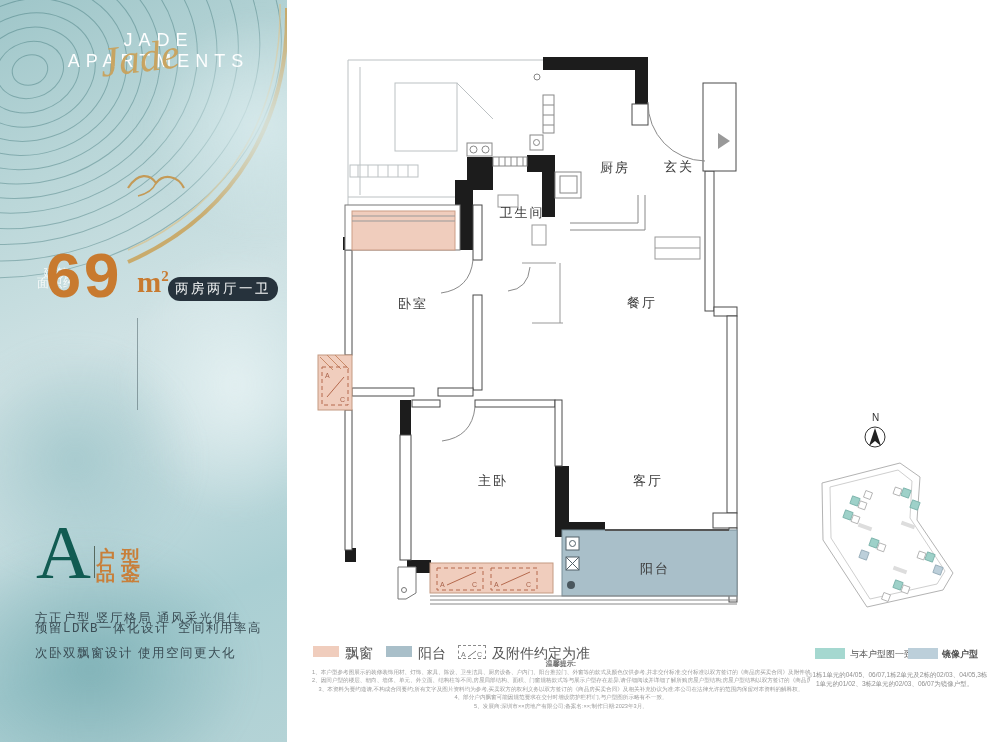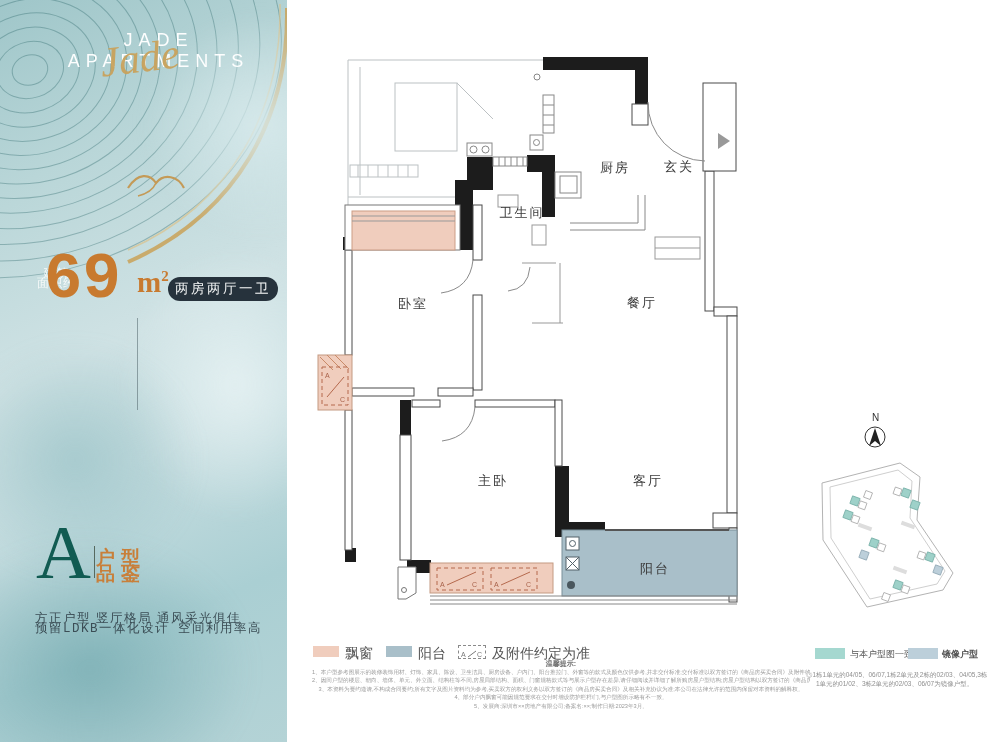--- a/index.html
+++ b/index.html
@@ -102,20 +102,21 @@
     <div class="abs layout-badge">两房两厅一卫</div>
     <div class="abs vline"></div>
 
     <div class="abs type-letter">A</div>
     <div class="abs type-div"></div>
     <div class="abs type-lab type-lab1">户型</div>
     <div class="abs type-lab type-lab2">品鉴</div>
 
     <div class="abs feat f0">方正户型  竖厅格局  通风采光俱佳</div>
     <div class="abs feat f1">预留LDKB一体化设计 空间利用率高</div>
+    <div class="abs feat f2">次卧双飘窗设计  使用空间更大化</div>
   </div>
 
   <svg viewBox="0 0 460 600" style="position:absolute;left:300px;top:45px;width:460px;height:600px;">
 
     <g stroke="#bcc1c3" fill="none" stroke-width="1">
       <path d="M243,15 H48 V160"></path>
       <path d="M60,22 V150 M48,152 H160"></path>
       <rect x="95" y="38" width="62" height="68"></rect>
       <path d="M157,38 L193,74"></path>
       <rect x="50" y="120" width="68" height="12"></rect>

